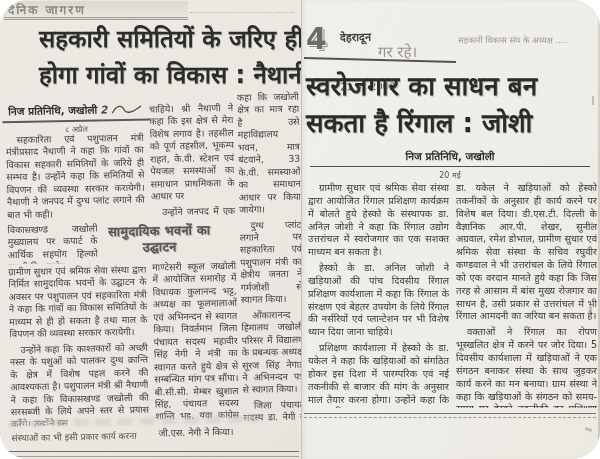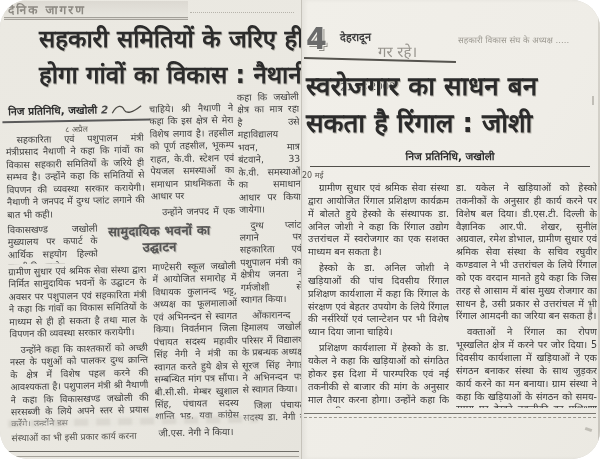--- a/index.html
+++ b/index.html
@@ -69,21 +69,21 @@
   .margin-note-left{position:absolute;left:76px;top:41px;font-size:15px;color:#97948d;}
   .margin-note-right{position:absolute;left:156px;top:34px;width:140px;font-size:8.5px;
     color:#9a978f;white-space:nowrap;overflow:hidden;}
   .r-headline{position:absolute;left:4px;top:68px;width:293px;
     font-size:26px;line-height:37px;font-weight:bold;color:#2b2b2b;
     text-shadow:0.8px 0.8px 0 #b8b5ad;}
   .r-byline{position:absolute;left:0;top:149px;width:296px;text-align:center;
     font-size:10.5px;font-weight:bold;color:#2e2e2e;}
   .r-byline-rule{position:absolute;left:8px;top:166px;width:280px;height:0;
     border-top:1.5px solid #514f4a;}
-  .r-dateline{position:absolute;left:0;top:169px;width:296px;text-align:left;
+  .r-dateline{position:absolute;left:0;top:169px;width:296px;text-align:center;
     font-size:8px;color:#55534e;}
   .r-col1{left:6px;top:182px;width:141px;height:226px;font-size:9.6px;}
   .r-col2{left:154px;top:182px;width:141px;height:226px;font-size:9.6px;}
   .r-bottom-rule{position:absolute;left:2px;top:413px;width:292px;height:3px;
     border-top:1px solid #76746e;border-bottom:1px dashed #9b988f;}
   .artifact{position:absolute;background:#aeaba3;opacity:.7;}
   .a1{left:592px;top:96px;width:2px;height:9px;}
   .a2{left:591px;top:212px;width:2px;height:5px;}
   .a3{left:591px;top:222px;width:2px;height:4px;}
   .a4{left:589px;top:306px;width:3px;height:6px;}

